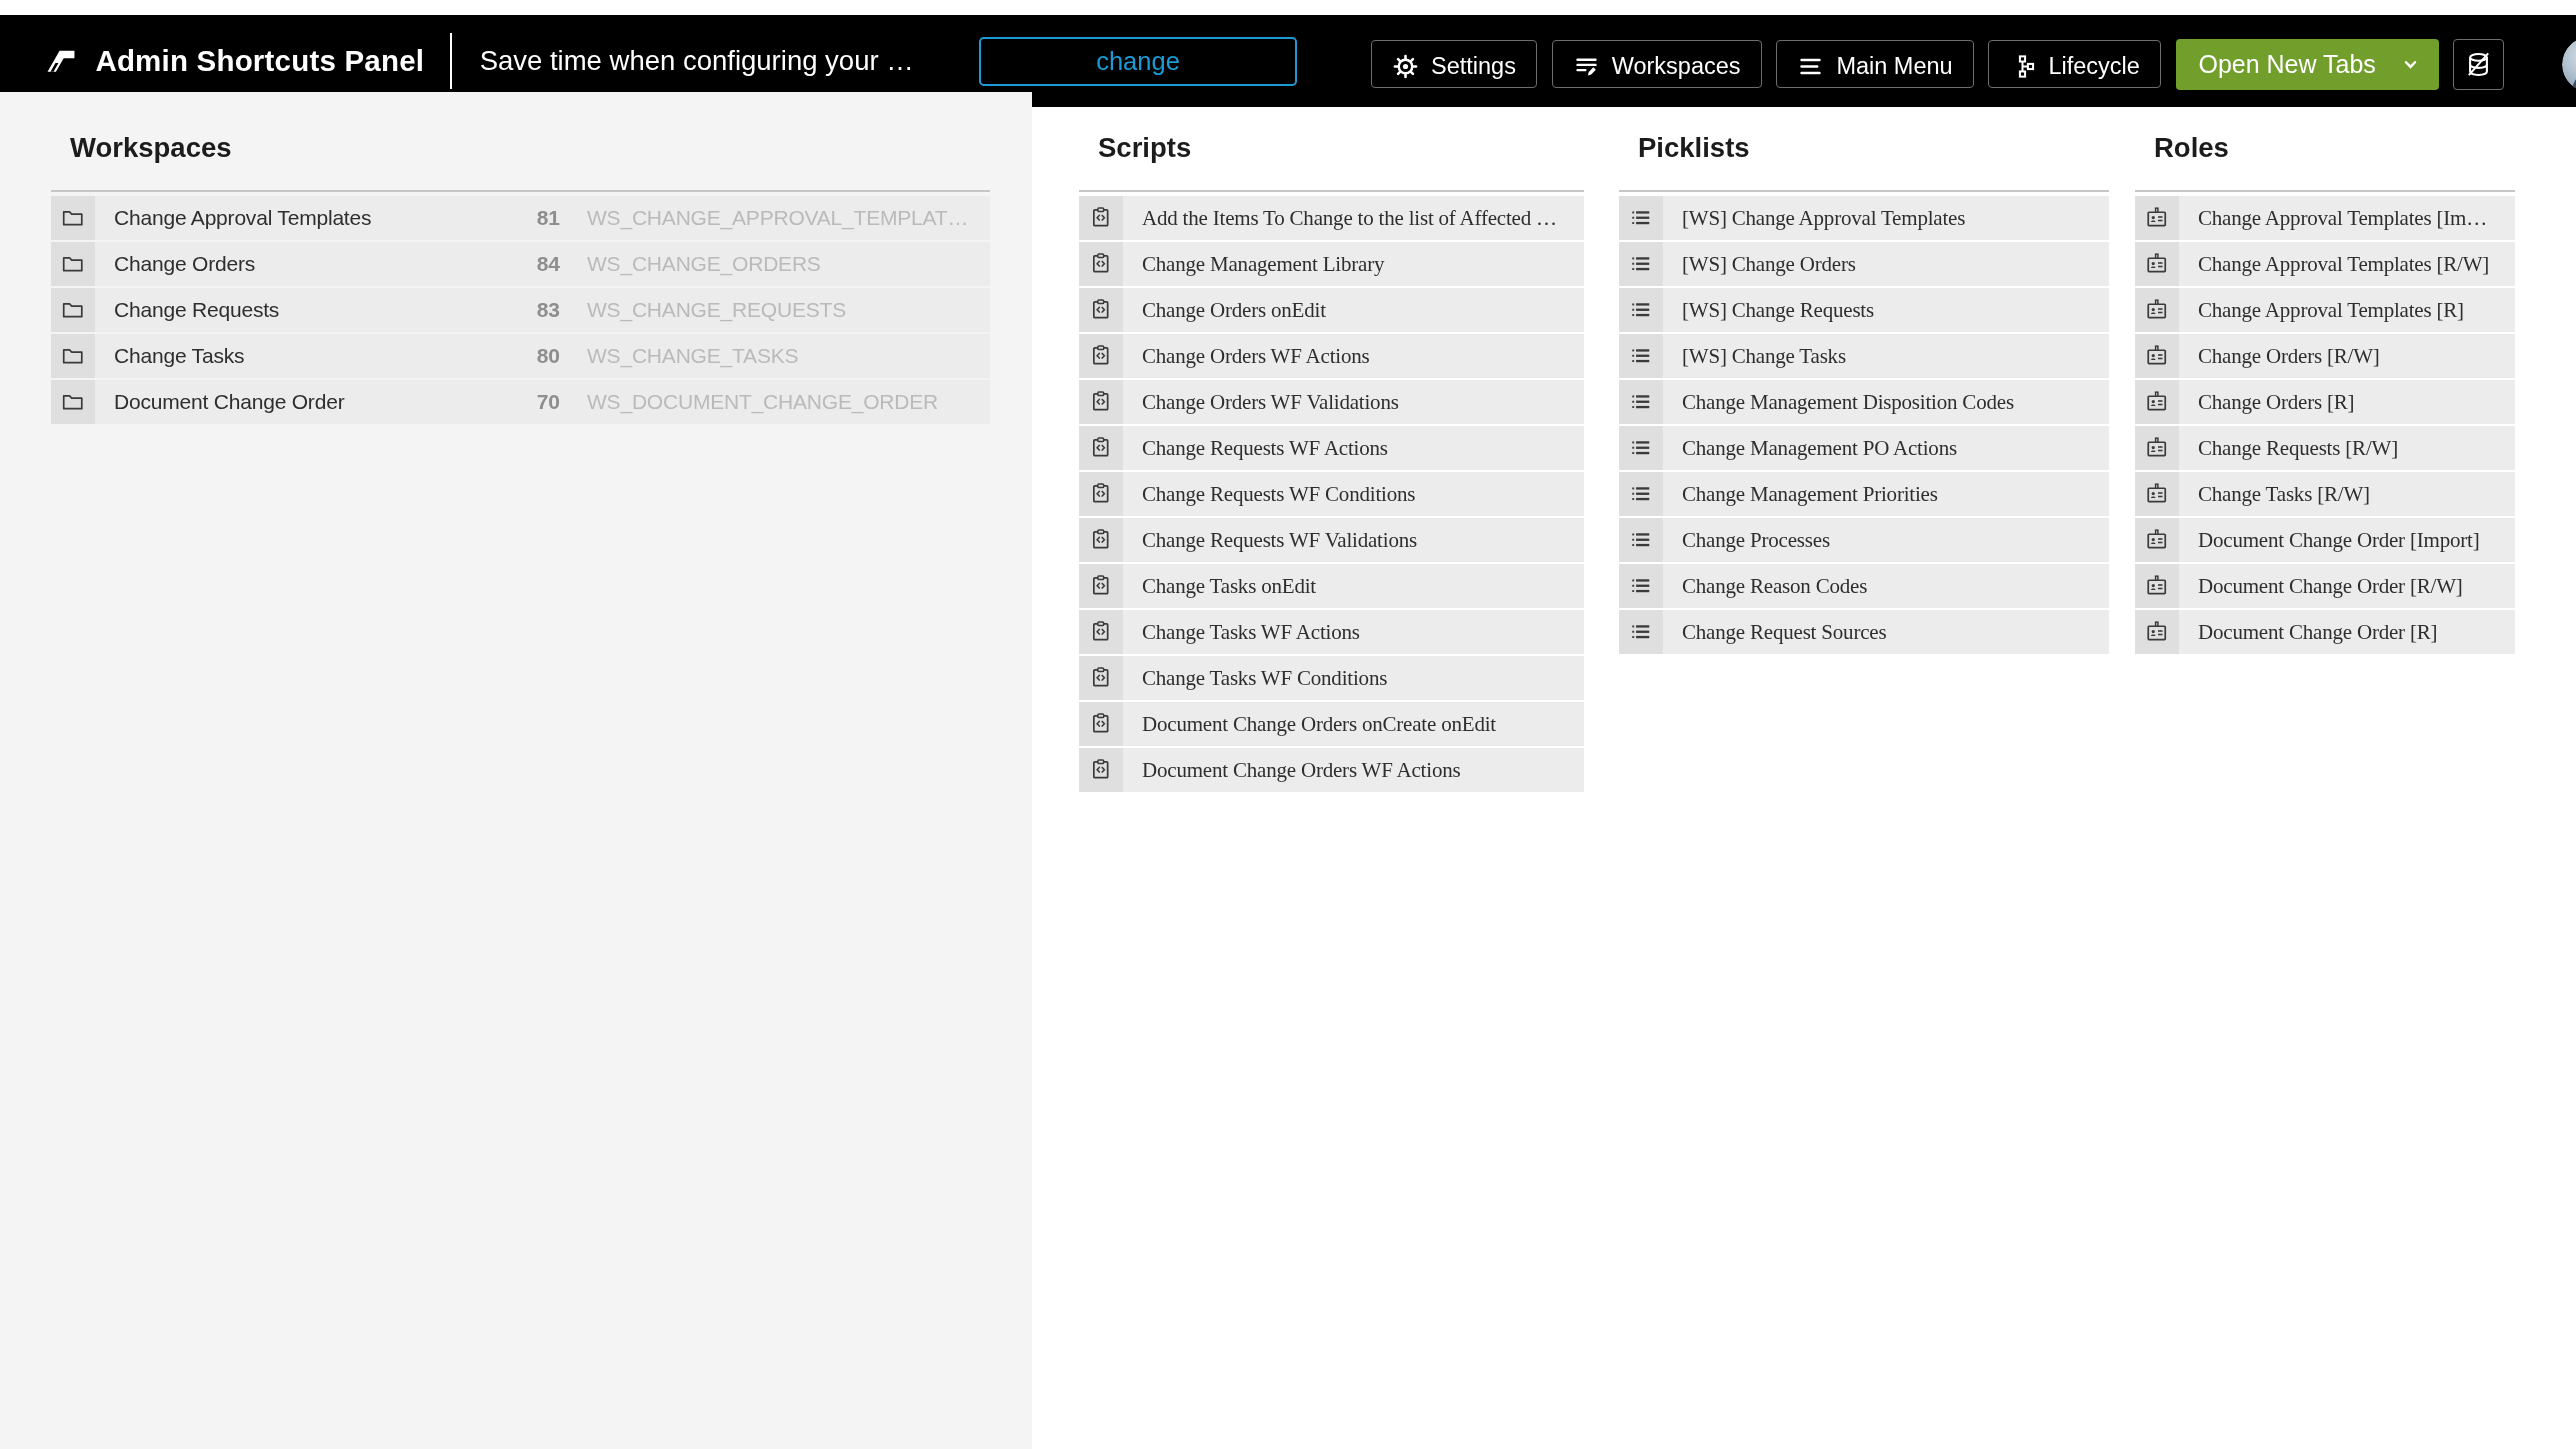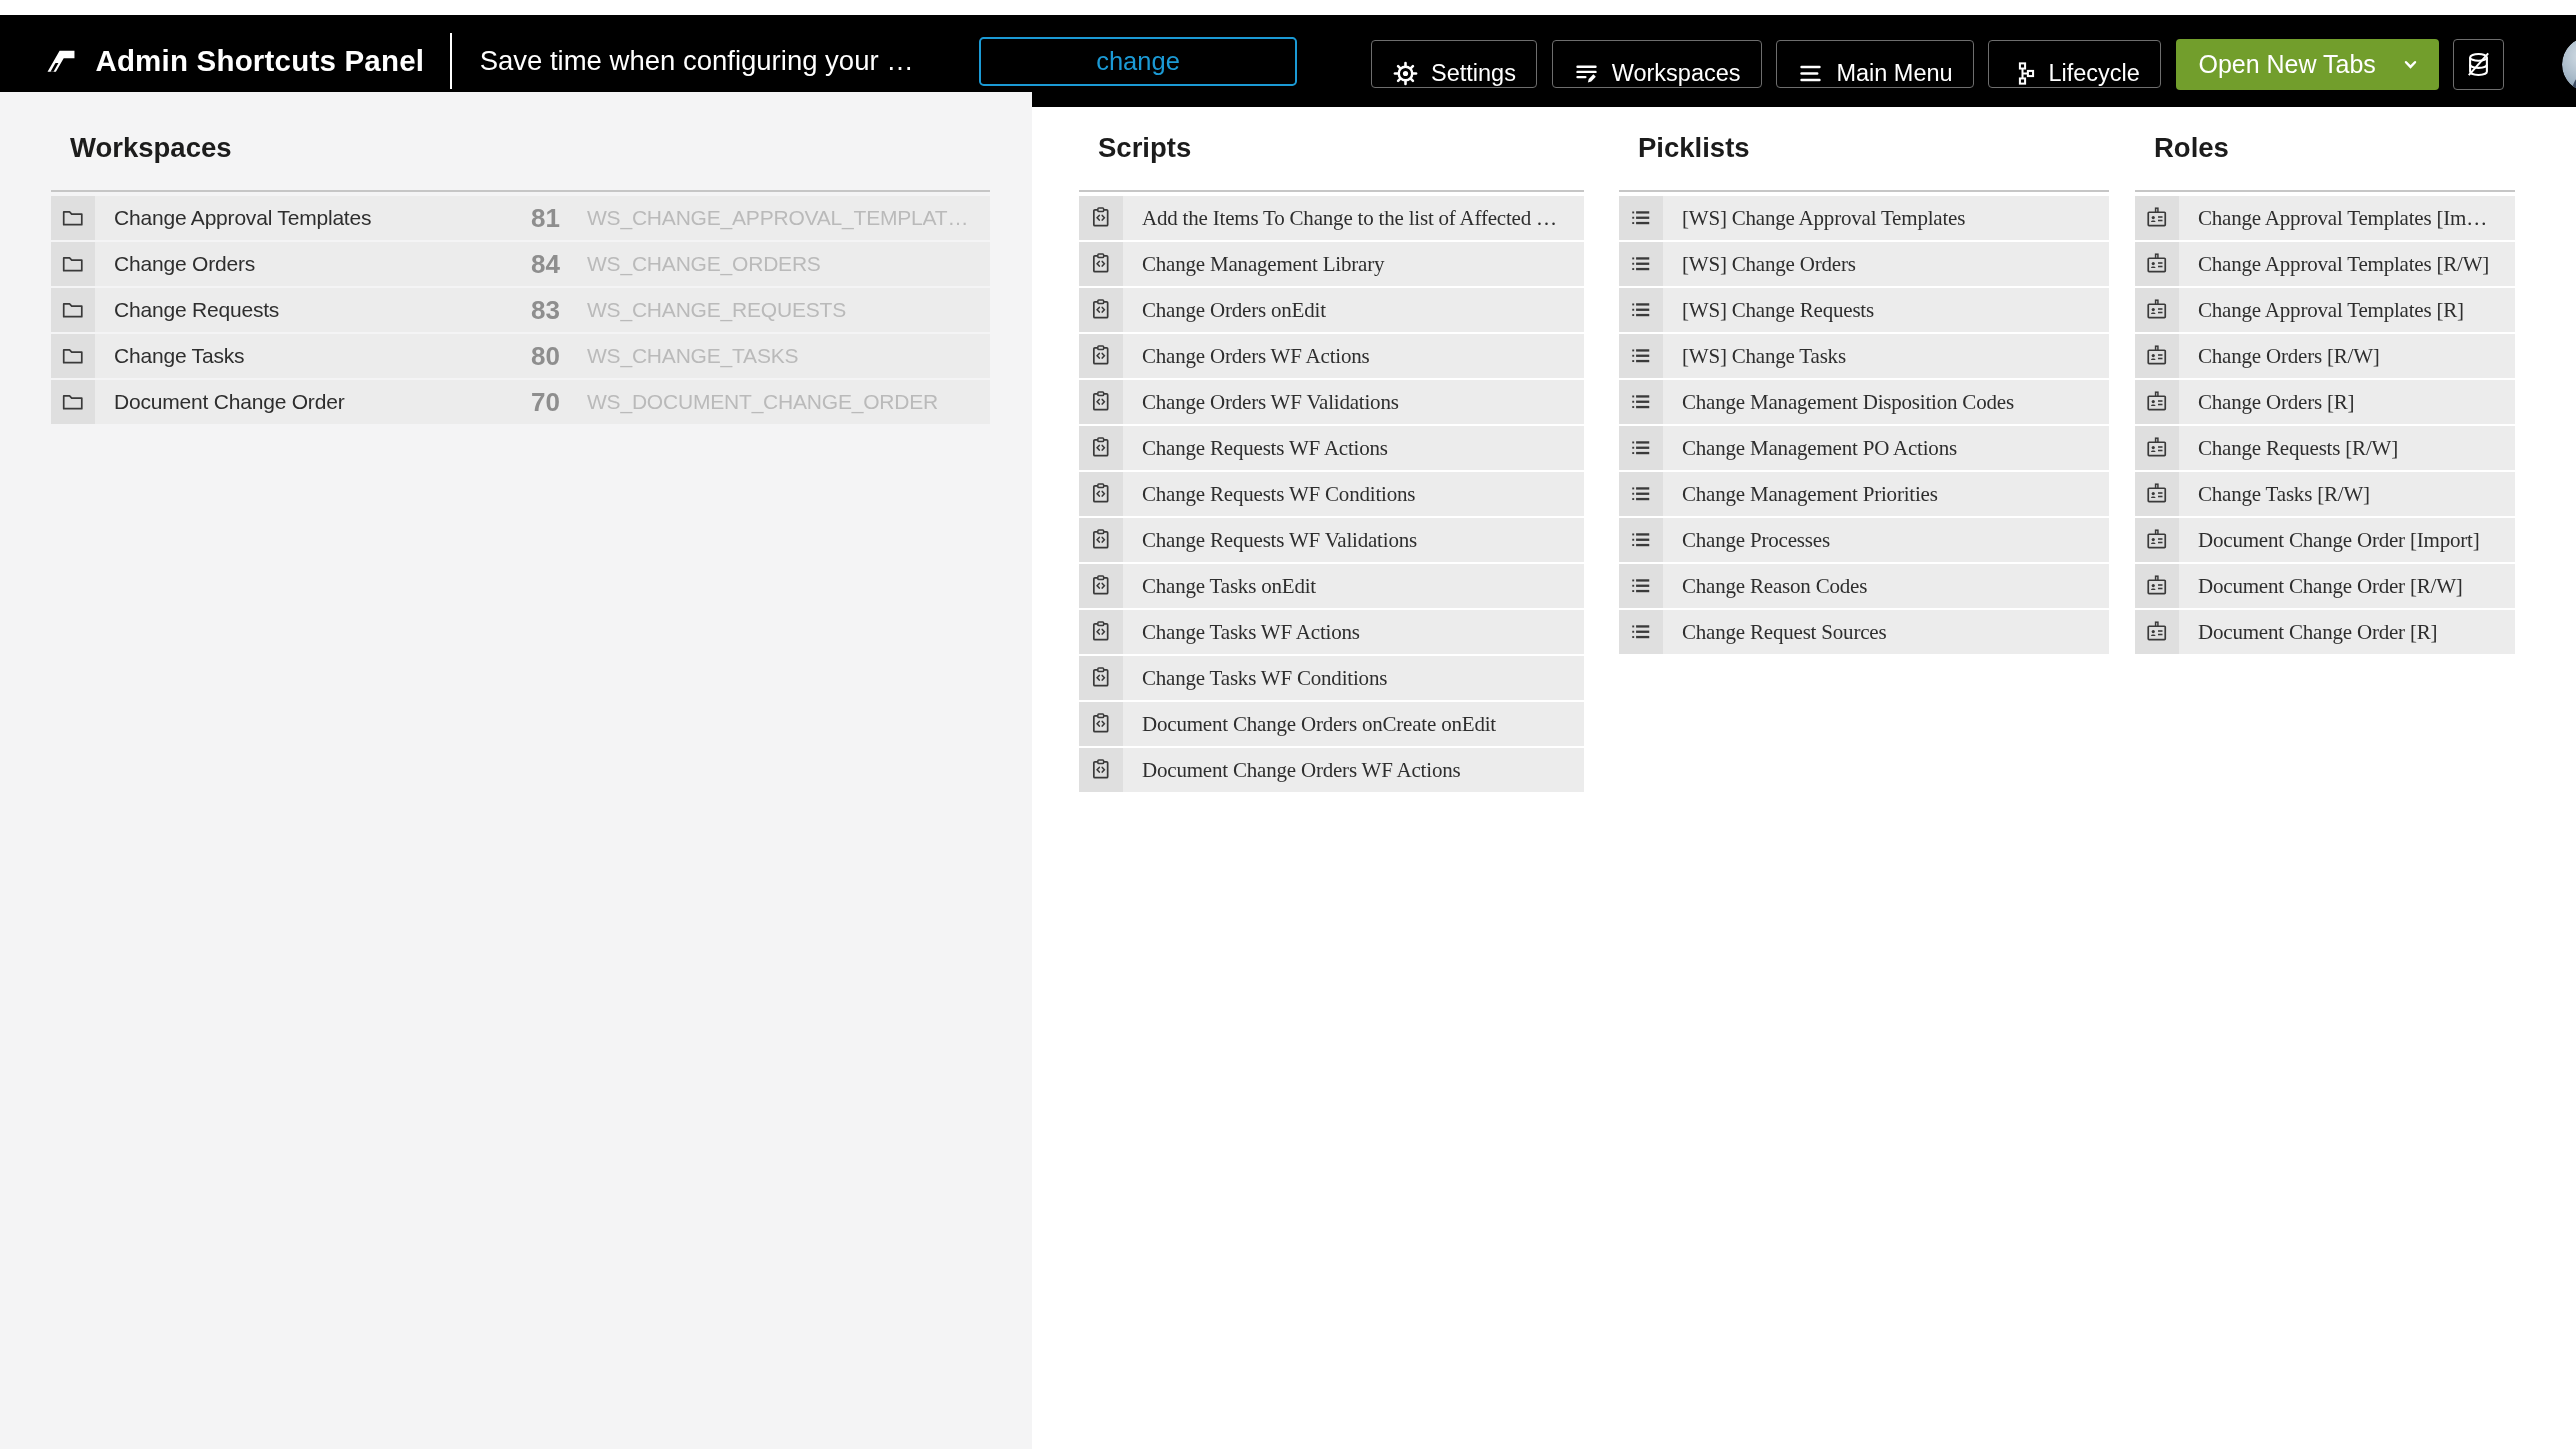--- a/index.html
+++ b/index.html
@@ -10,21 +10,21 @@
     display:flex;align-items:center;}
   .logo{margin-left:44px;width:34px;height:34px;flex:0 0 auto;}
   .app-title{margin-left:17.4px;font-size:29.5px;font-weight:700;color:#fff;white-space:nowrap;letter-spacing:0.2px;}
   .vdiv{margin-left:25.5px;width:2px;height:56px;background:#fff;flex:0 0 auto;}
   .tagline{margin-left:28px;font-size:27.5px;color:#fff;white-space:nowrap;font-weight:400;}
   .search{position:absolute;left:979px;top:22px;width:310px;height:43px;background:#000;
     border:2px solid #1b9ad5;border-radius:4.7px;color:#1b9ad5;font-size:25.5px;text-align:center;
     font-family:"Liberation Sans",sans-serif;outline:none;}
   .hbtns{position:absolute;left:1371px;top:21.5px;display:flex;align-items:center;gap:14.8px;}
   .hbtn{height:48px;background:#000;border:1.3px solid #6e6e6e;border-radius:4px;color:#fff;
-    display:flex;align-items:flex-end;gap:12px;font-size:23.5px;padding:0 20px;white-space:nowrap;
+    display:flex;align-items:flex-start;gap:12px;font-size:23.5px;padding:12px 20px;white-space:nowrap;
     font-family:"Liberation Sans",sans-serif;cursor:pointer;}
   .hbtn svg{width:27px;height:27px;}
   .green-btn{position:relative;width:263px;height:51px;background:#729e2c;border:none;border-radius:4px;
     color:#fff;font-size:25px;display:flex;align-items:center;justify-content:center;
     font-family:"Liberation Sans",sans-serif;cursor:pointer;}
   .green-btn .chev{position:absolute;right:14.8px;top:12px;width:27px;height:27px;}
   .green-btn .gb-label{margin-right:40px;}
   .sq-btn{width:51px;height:51px;background:#000;border:1.3px solid #6e6e6e;border-radius:4px;
     display:flex;align-items:center;justify-content:center;cursor:pointer;padding:0;}
   .sq-btn svg{width:31px;height:31px;}
@@ -42,21 +42,21 @@
   .sec-divider{margin-top:25.5px;height:2.7px;background:#c6c6c6;}
   .rows{margin-top:4px;}
   .row{display:flex;align-items:center;height:44px;margin-bottom:2px;background:#ececec;cursor:pointer;}
   .icon-cell{width:44px;height:44px;flex:0 0 44px;background:#dfdfdf;
     display:flex;align-items:center;justify-content:center;}
   .icon-cell svg{width:25.5px;height:25.5px;}
   .row-label{margin-left:19px;font-size:21px;color:#2e2e2e;white-space:nowrap;overflow:hidden;
     letter-spacing:-0.2px;flex:1;padding-right:6.7px;font-family:Liberation Serif, serif;}
   .ws-name{flex:0 0 402px;margin-left:19px;font-size:21px;color:#2e2e2e;white-space:nowrap;
     overflow:hidden;letter-spacing:-0.2px;}
-  .ws-count{flex:0 0 44px;text-align:right;font-size:26px;font-weight:700;color:#8e8e8e;}
+  .ws-count{flex:0 0 44px;text-align:right;font-size:21px;font-weight:700;color:#8e8e8e;}
   .ws-code{margin-left:27px;flex:1;font-size:21px;color:#bababa;white-space:nowrap;
     overflow:hidden;letter-spacing:-0.2px;padding-right:10.7px;}
 </style>
 </head>
 <body>
 
 <div class="hdr">
   <svg class="logo" viewBox="0 0 24 24">
     <polygon points="2.5,19.5 11,4.8 21.5,4.8 21.5,10 13.9,10 8.4,19.5" fill="#ffffff"></polygon>
     <polygon points="4.6,19.5 8.1,13.4 10.2,13.4 6.7,19.5" fill="#000000"></polygon>

